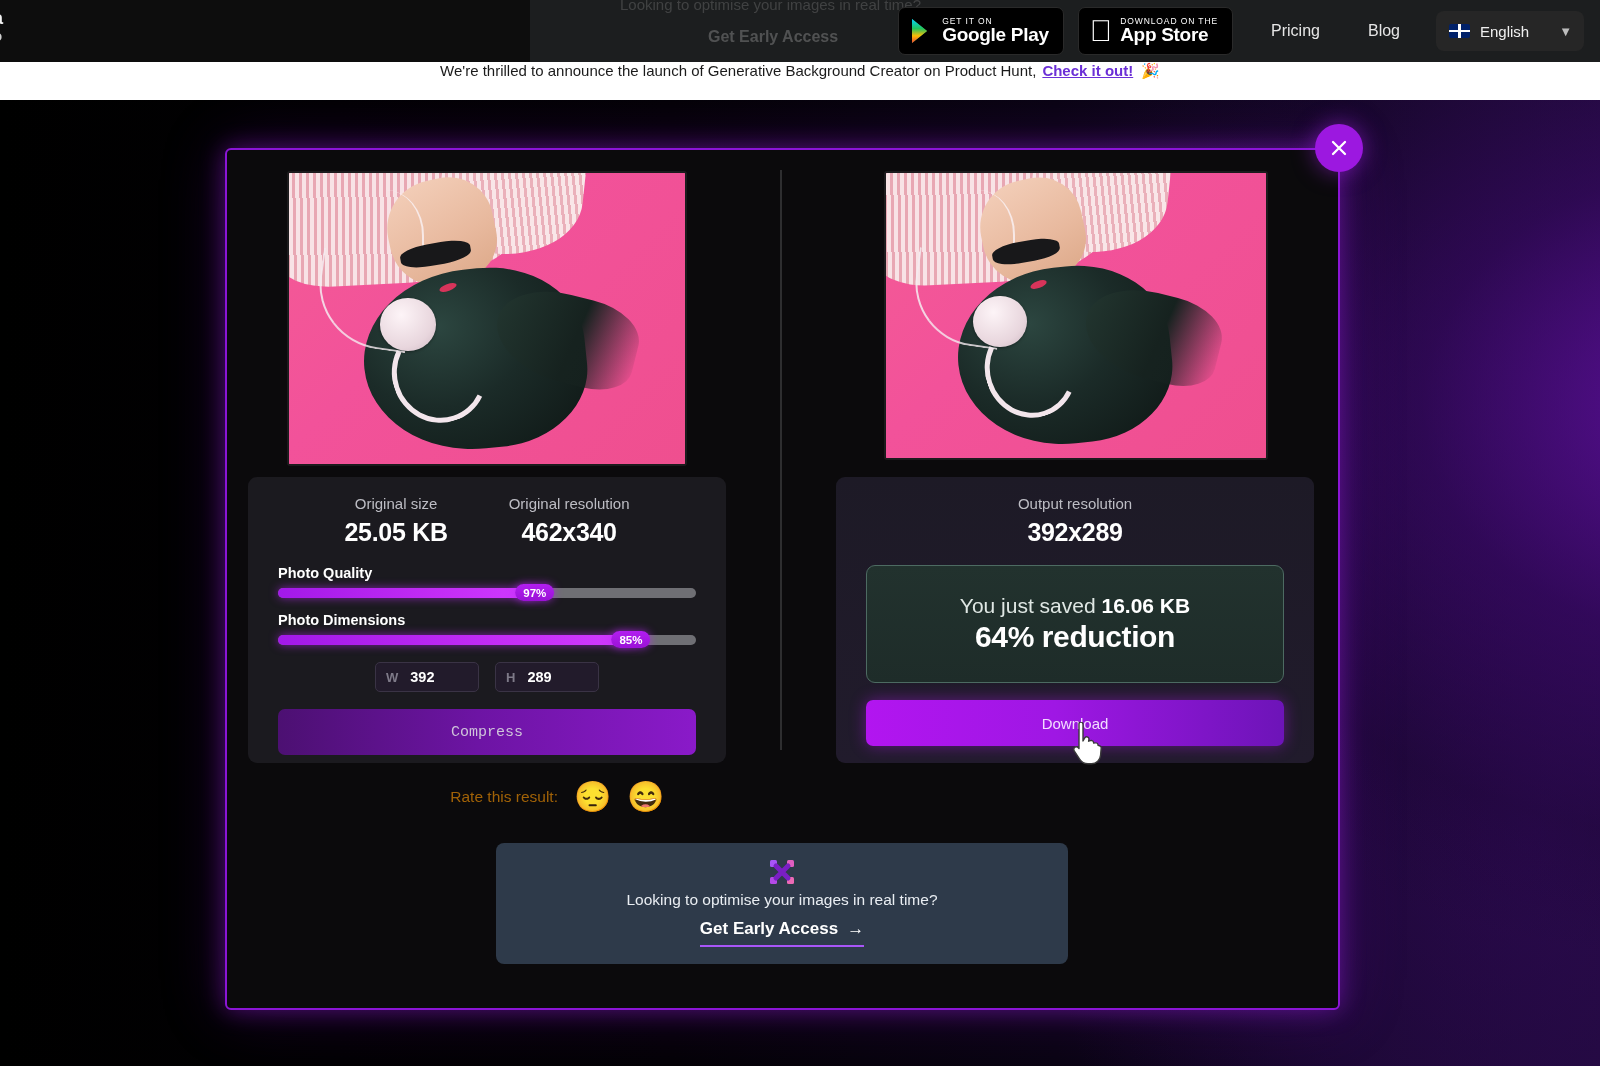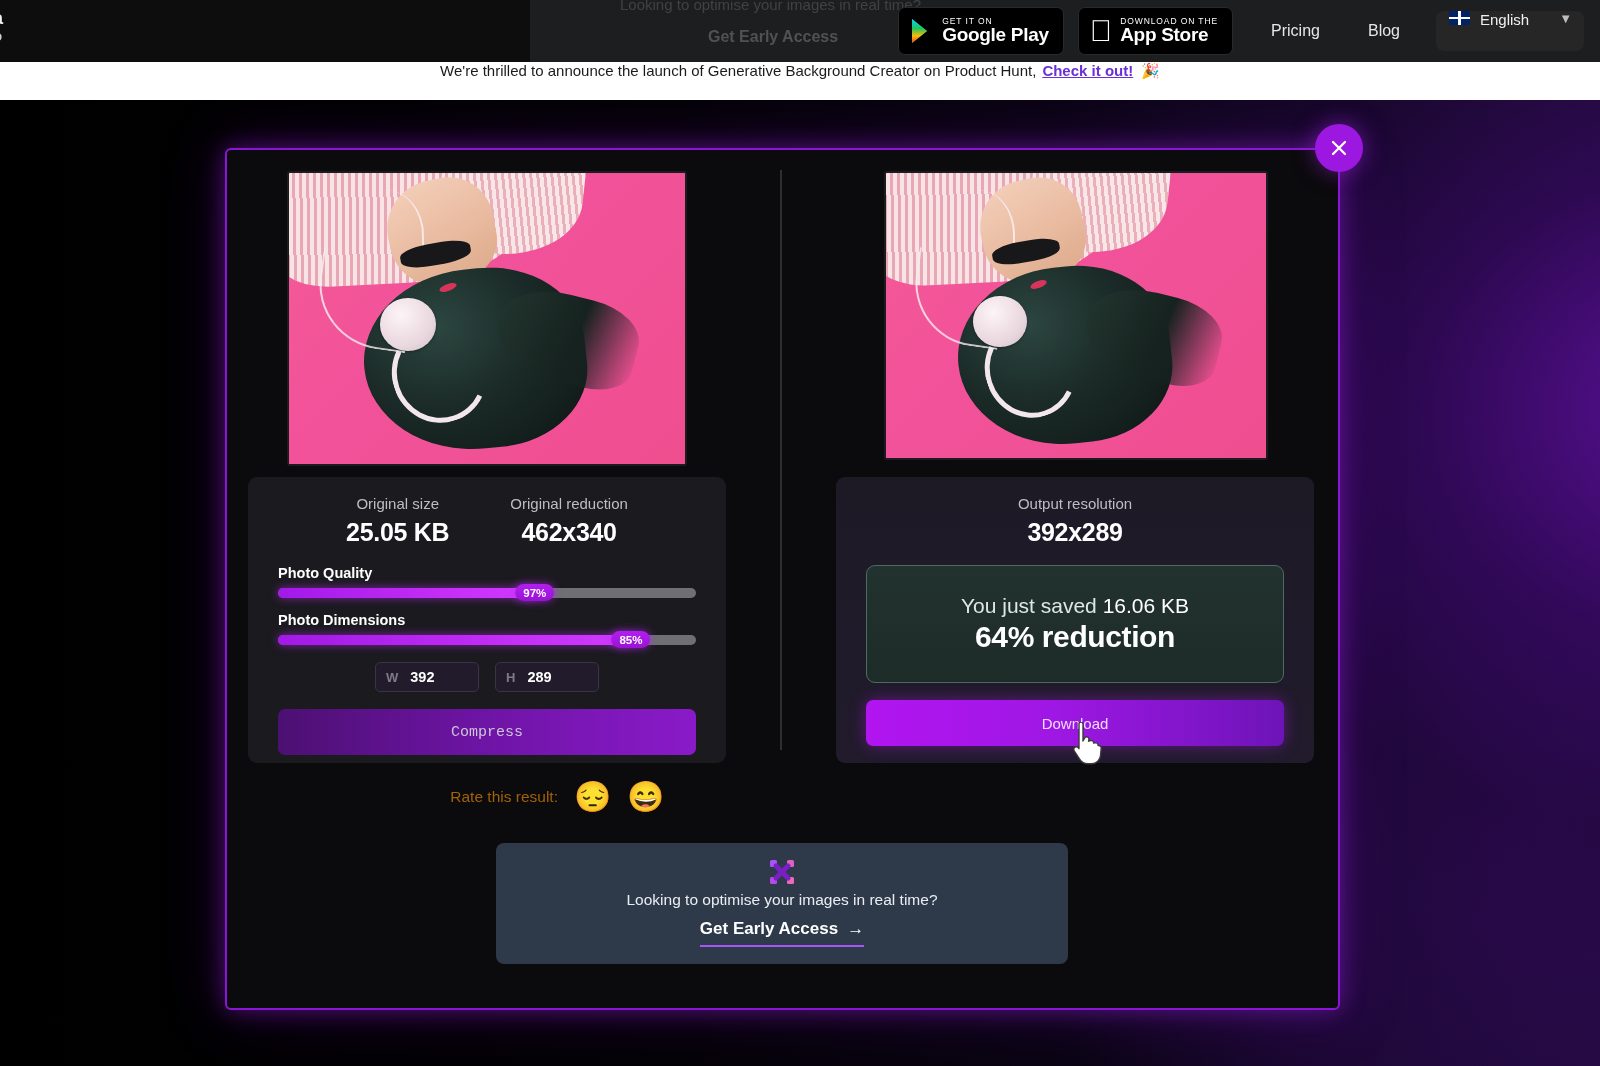--- a/index.html
+++ b/index.html
@@ -67,21 +67,21 @@
   .store-badge .sb-small{ font-size:8.5px; letter-spacing:.9px; color:#fff; text-transform:uppercase;}
   .store-badge .sb-big{ font-size:19px; font-weight:600; color:#fff; letter-spacing:-.3px;}
   .gp-tri{ width:24px; height:26px; position:relative; }
   .gp-tri svg{ display:block; }
   .apple-glyph{ font-size:30px; line-height:26px; color:#fff; }
   .nav-link{
     font-size:16px; color:#e6e6e6; padding:0 24px; cursor:pointer;
     white-space:nowrap;
   }
   #lang{
-    display:flex; gap:10px;
+    display:flex; align-items:center; gap:10px;
     background:#262626; border-radius:8px;
     height:40px; padding:0 12px 0 13px; margin-left:12px; cursor:pointer;
     min-width:148px;
   }
   #lang .flag{
     width:21px; height:14px; border-radius:2px; flex:none;
     background:
       linear-gradient(to bottom,transparent 44%,#fff 44%,#fff 56%,transparent 56%),
       linear-gradient(to right,transparent 44%,#fff 44%,#fff 56%,transparent 56%),
       linear-gradient(to bottom,transparent 47%,#c8102e 47%,#c8102e 53%,transparent 53%),
@@ -275,21 +275,21 @@
   }
 
   #saved-box{
     margin:14px 14px 0; height:118px;
     background:linear-gradient(180deg,#22322e 0%,#1e2c29 100%);
     border:1px solid #4d6b62; border-radius:9px;
     display:flex; flex-direction:column; align-items:center; justify-content:center;
     gap:2px;
   }
   #saved-box .sv-line{ font-size:21px; color:#dfe7e4; }
-  #saved-box .sv-line b{ color:#ffffff; font-weight:400; }
+  #saved-box .sv-line b{ color:#ffffff; font-weight:700; }
   #saved-box .sv-big{ font-size:30px; font-weight:700; color:#ffffff; letter-spacing:-.4px;}
 
   
   #rate-row{
     position:absolute; left:0; top:782px; width:1115px;
     display:flex; align-items:center; justify-content:center; gap:16px;
     z-index:33;
   }
   #rate-row .rate-label{ font-size:15.5px; color:#a16207; }
   .emoji{ font-size:30px; line-height:1; cursor:pointer; }
@@ -424,21 +424,21 @@
   </div>
 </div>
 
 <div class="info-card" id="card-left">
   <div class="stats">
     <div class="stat">
       <div class="s-label">Original size</div>
       <div class="s-value">25.05 KB</div>
     </div>
     <div class="stat">
-      <div class="s-label">Original reduction</div>
+      <div class="s-label">Original resolution</div>
       <div class="s-value">462x340</div>
     </div>
   </div>
 
   <div class="slider-label">Photo Quality</div>
   <div class="slider-track">
     <div class="slider-fill" id="fill-q" style="width: 62%;"></div>
     <div class="slider-bubble" id="bub-q" style="left: 62%;">97%</div>
   </div>
 

